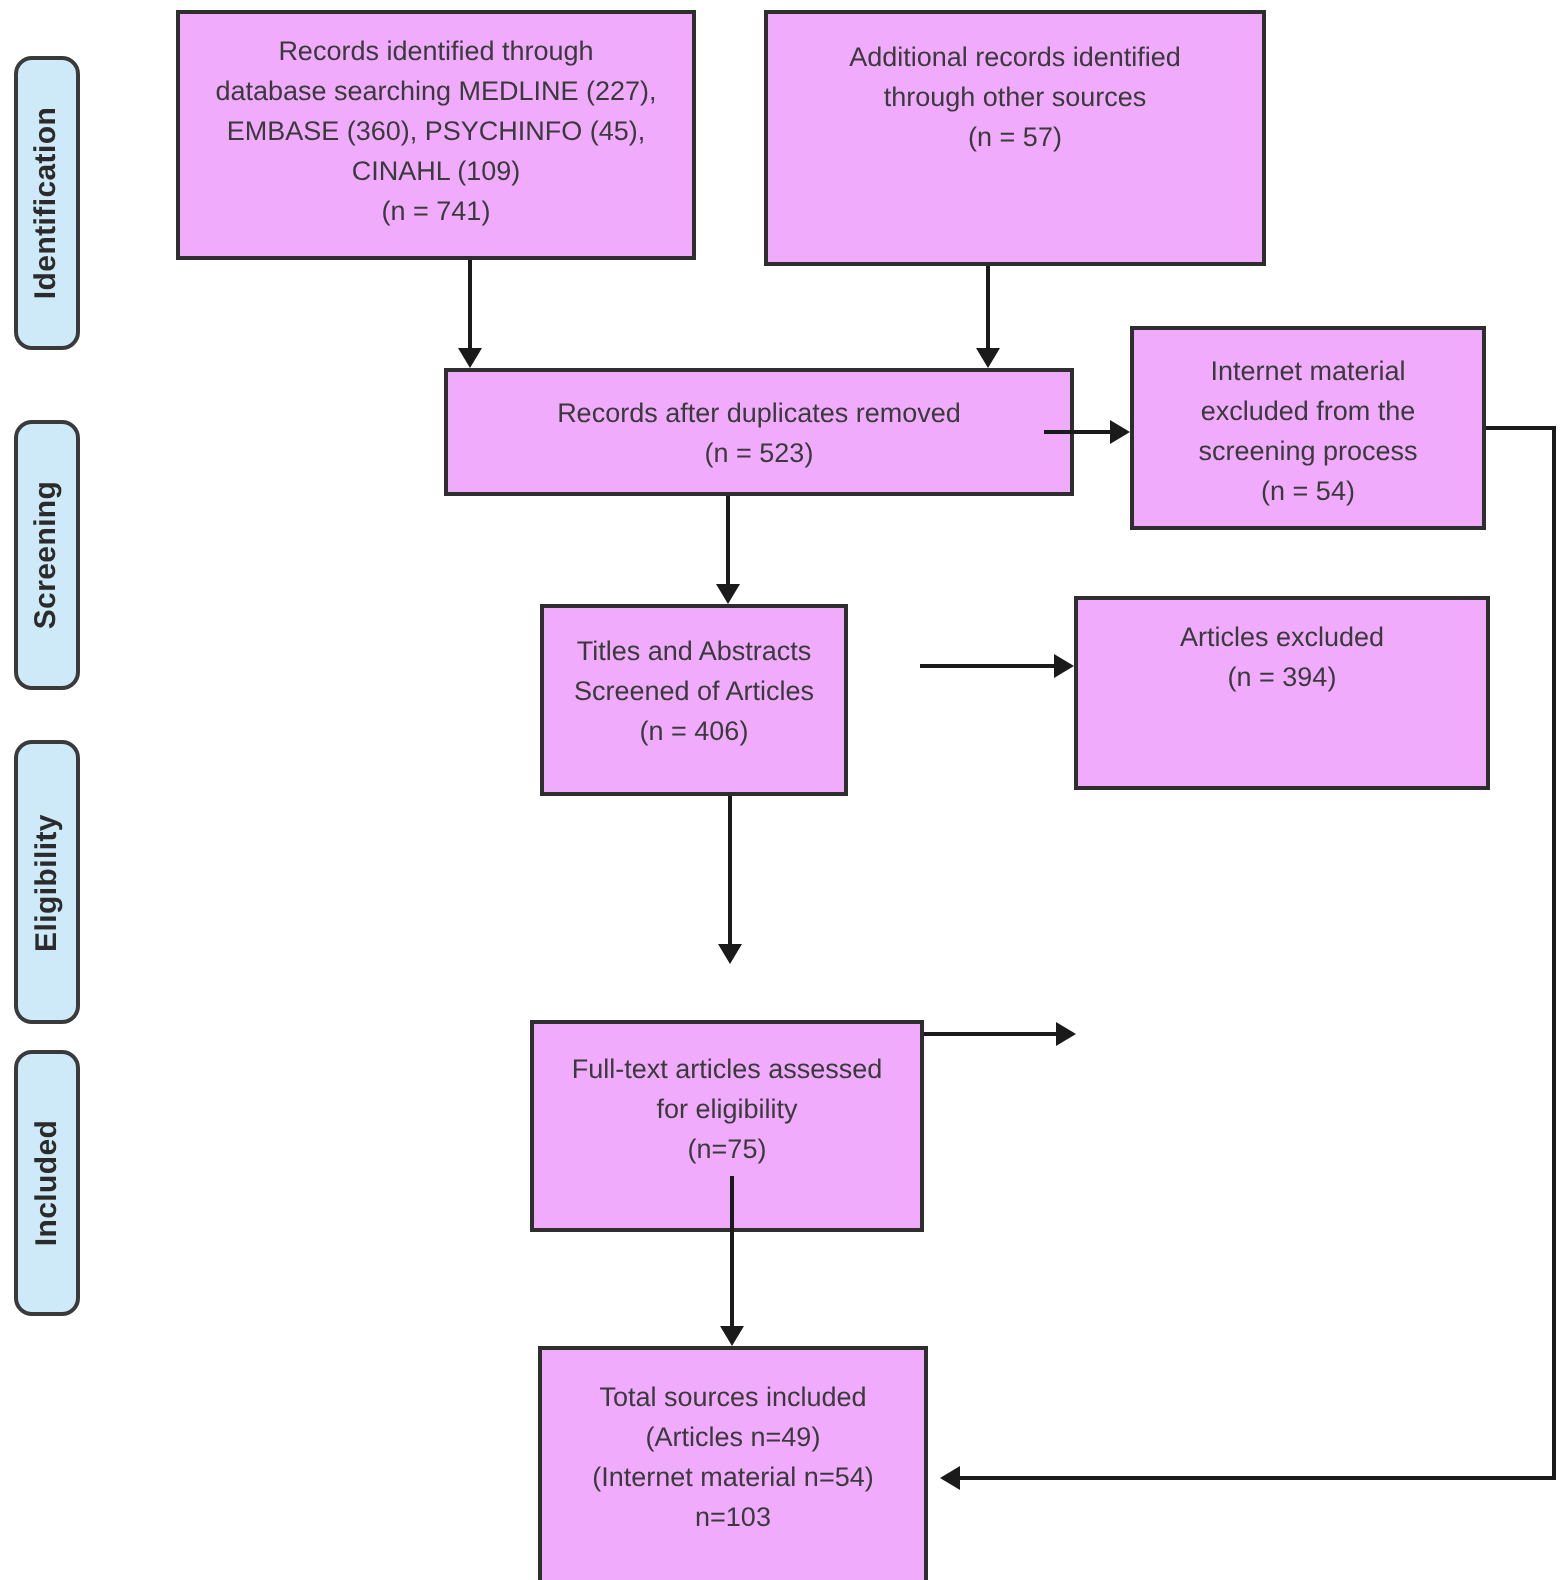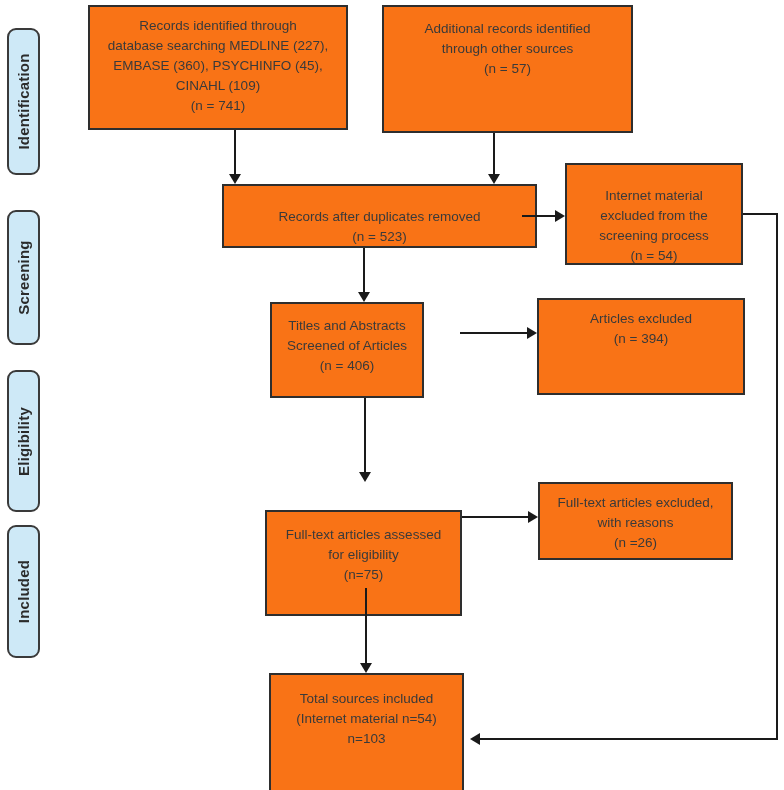--- a/index.html
+++ b/index.html
@@ -11,24 +11,24 @@
     --background:#FFFFFF;
   }
   html,body{margin:0;padding:0;background:var(--background);}
   .canvas{
     position:relative;width:784px;height:790px;background:var(--background);
     font-family:"Liberation Sans",sans-serif;color:var(--text);overflow:hidden;
   }
   
   .fbox{
     position:absolute;box-sizing:border-box;border:2px solid var(--box-border);
-    background:#f97316;text-align:center;padding-top:9px;
+    background:#f0abfc;text-align:center;padding-top:9px;
   }
   .fbox .tl{font-size:13.5px;line-height:20px;white-space:nowrap;}
-  .pc{padding-top:21px;}
+  .pc{padding-top:11px;}
   
   .stage{
     position:absolute;box-sizing:border-box;border:2px solid var(--stage-border);
     background:var(--stage-fill);border-radius:9px;
     display:flex;align-items:center;justify-content:center;
   }
   .stage span{
     transform:rotate(-90deg);white-space:nowrap;font-weight:bold;
     font-size:15px;color:#2B2B2B;letter-spacing:.2px;
   }
@@ -93,28 +93,24 @@
     <div class="tl">Articles excluded</div>
     <div class="tl">(n = 394)</div>
   </div>
 
   <div class="fbox" style="left:265px;top:482px;width:197px;height:106px;padding-top:13px;margin-top:28px;">
     <div class="tl">Full-text articles assessed</div>
     <div class="tl">for eligibility</div>
     <div class="tl">(n=75)</div>
   </div>
 
-  <div class="fbox" style="left:538px;top:482px;width:195px;height:78px;">
-    <div class="tl">Full-text articles excluded,</div>
-    <div class="tl">with reasons</div>
-    <div class="tl">(n =26)</div>
-  </div>
 
   <div class="fbox" style="left:269px;top:673px;width:195px;height:122px;padding-top:14px;">
     <div class="tl">Total sources included</div>
+    <div class="tl">(Articles n=49)</div>
     <div class="tl">(Internet material n=54)</div>
     <div class="tl">n=103</div>
   </div>
 
   <div class="line" style="left:234px;top:130px;width:2px;height:46px;"></div>
   <div class="ah ah-down" style="left:229px;top:174px;"></div>
 
   <div class="line" style="left:493px;top:133px;width:2px;height:43px;"></div>
   <div class="ah ah-down" style="left:488px;top:174px;"></div>
 

